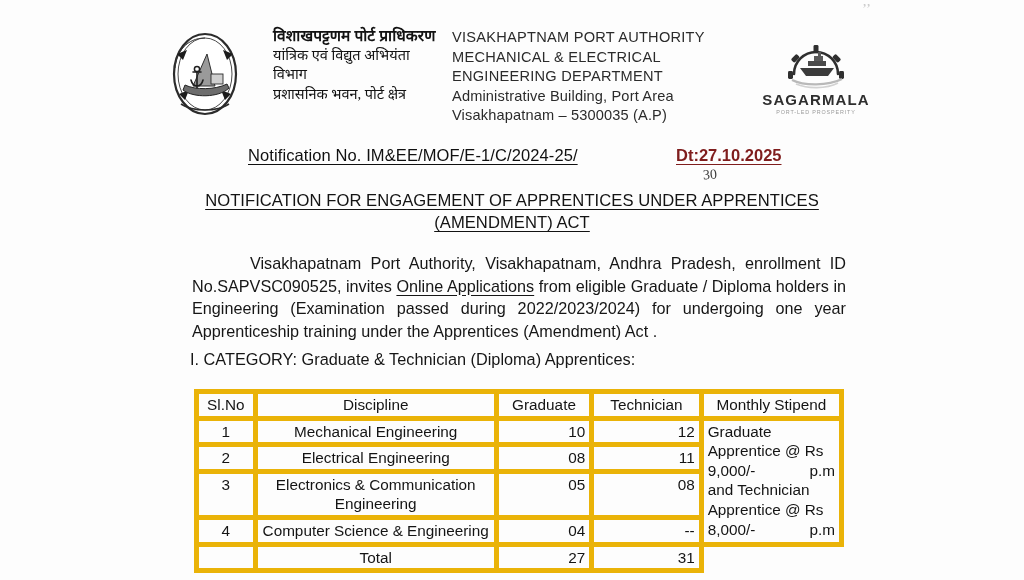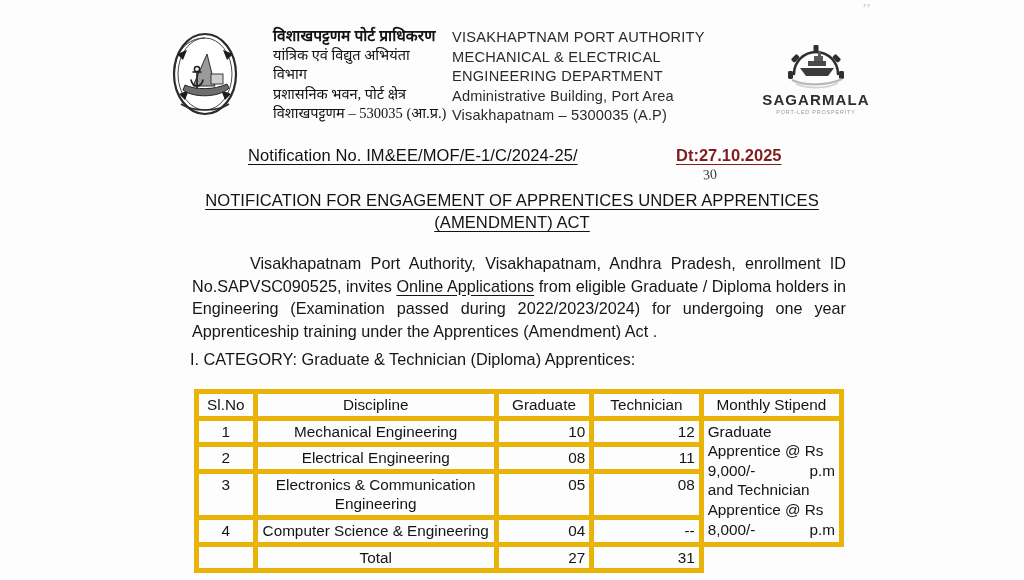--- a/index.html
+++ b/index.html
@@ -274,21 +274,20 @@
         <circle cx="30" cy="41" r="2.6" fill="none" stroke="#1f1f1f" stroke-width="1.5"></circle>
         <path d="M14 76 C 26 84, 50 84, 62 76" fill="none" stroke="#2b2b2b" stroke-width="1.6"></path>
       </svg>
     </div>
 
     <div class="hindi-block">
       <div class="hindi-line b">विशाखपट्टणम पोर्ट प्राधिकरण</div>
       <div class="hindi-line">यांत्रिक एवं विद्युत अभियंता</div>
       <div class="hindi-line">विभाग</div>
       <div class="hindi-line">प्रशासनिक भवन,  पोर्ट क्षेत्र</div>
-      <div class="hindi-line">विशाखपट्टणम – 530035 (आ.प्र.)</div>
     </div>
 
     <div class="english-block">
       <div class="eng-line caps">VISAKHAPTNAM PORT AUTHORITY</div>
       <div class="eng-line caps">MECHANICAL &amp; ELECTRICAL</div>
       <div class="eng-line caps">ENGINEERING DEPARTMENT</div>
       <div class="eng-line">Administrative Building, Port Area</div>
       <div class="eng-line">Visakhapatnam – 5300035 (A.P)</div>
     </div>
 

